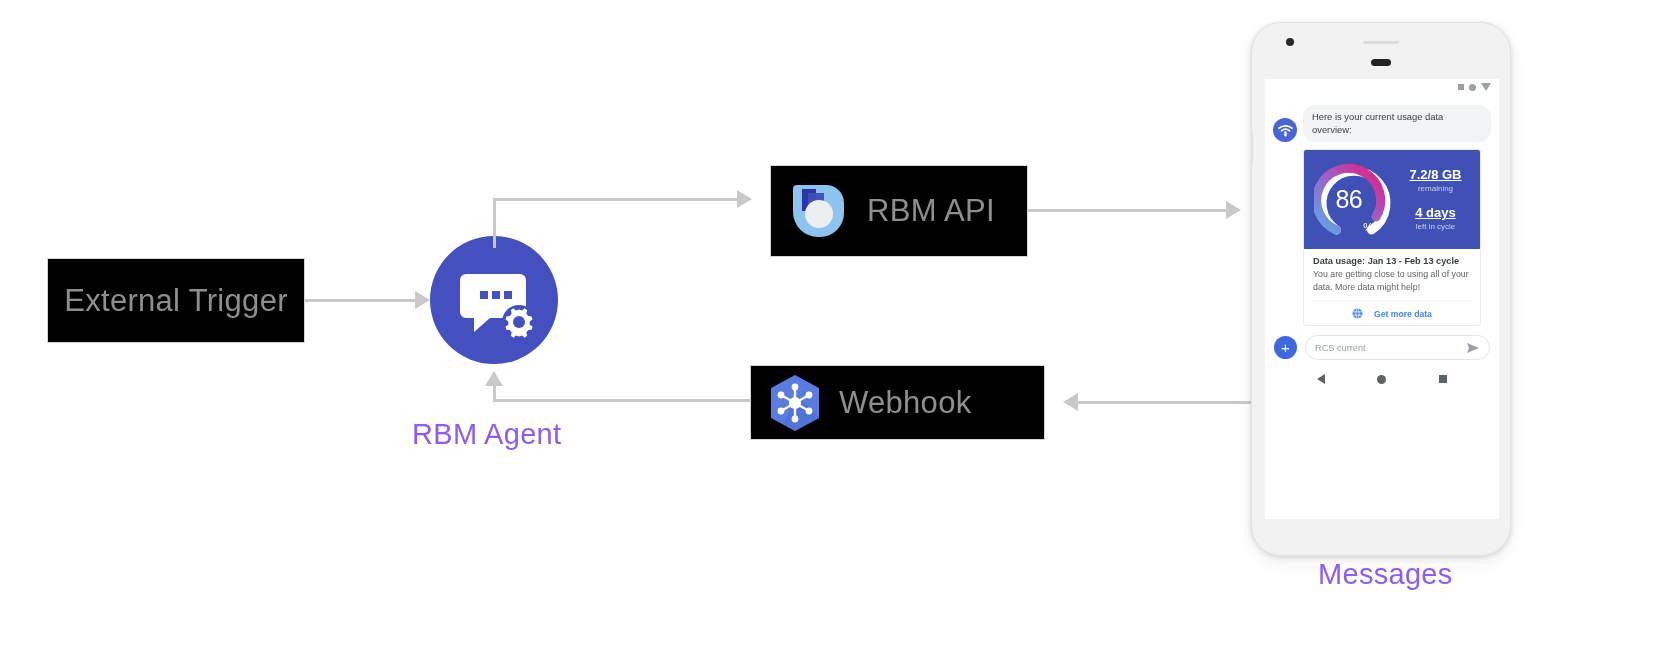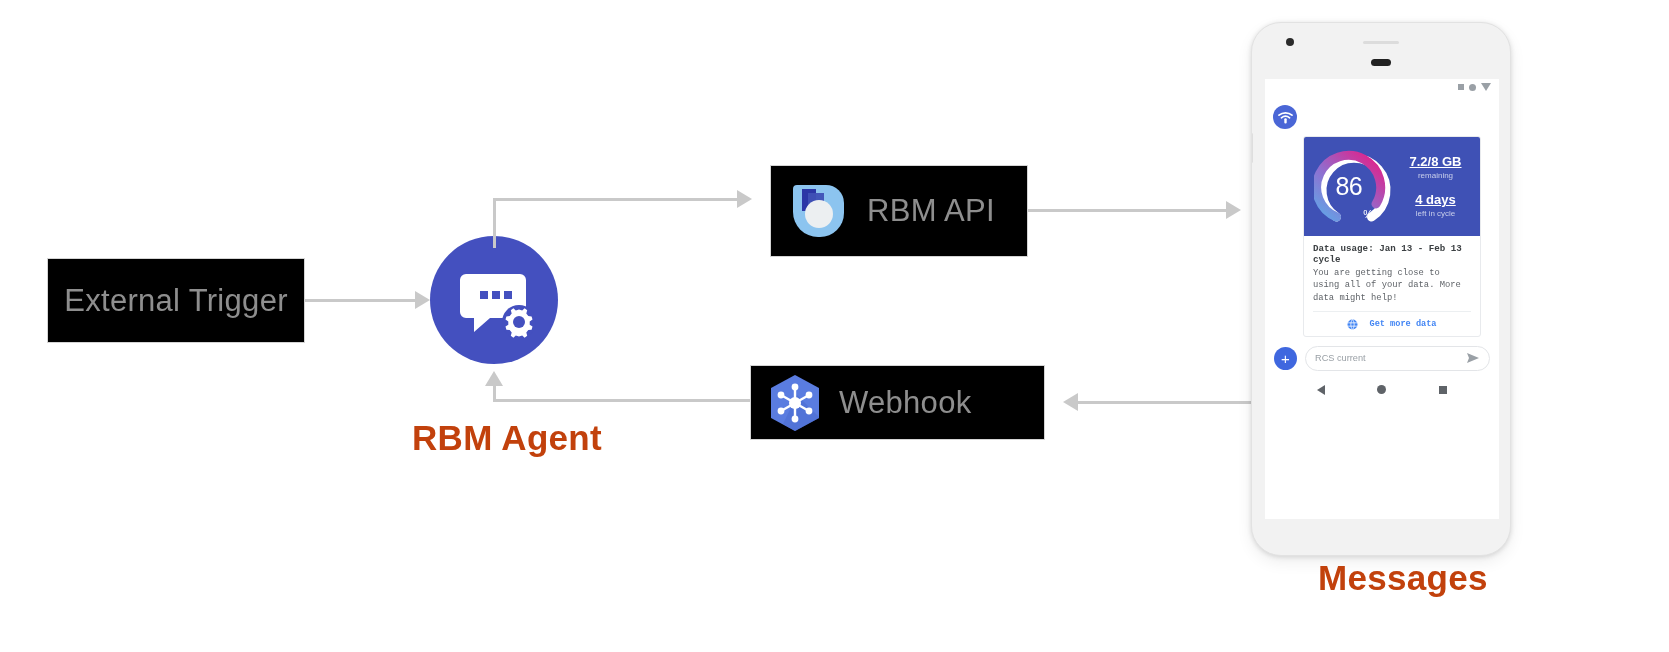--- a/index.html
+++ b/index.html
@@ -13,21 +13,21 @@
   
   .box{
     position:absolute;border:1px solid #d4d4d4;background:#000000;
     box-sizing:border-box;display:flex;align-items:center;
   }
   .box-label{
     font-size:31px;color:#8e8e8e;font-weight:300;letter-spacing:.3px;
     white-space:nowrap;font-family:"Liberation Sans", sans-serif;
   }
   .free-label{
-    position:absolute;font-size:35px;color:#c2410c;font-weight:700;
+    position:absolute;font-size:29px;color:#8b5cf6;font-weight:400;
     white-space:nowrap;letter-spacing:.3px;
   }
 
   
   .ln{position:absolute;background:#c9c9c9;}
   .ln-h{height:3px;}
   .ln-v{width:3px;}
   .arw{position:absolute;width:0;height:0;}
   .arw-r{border-top:9px solid transparent;border-bottom:9px solid transparent;border-left:15px solid #c9c9c9;}
   .arw-l{border-top:9px solid transparent;border-bottom:9px solid transparent;border-right:15px solid #c9c9c9;}
@@ -91,21 +91,21 @@
   .gauge{position:relative;width:80px;height:80px;flex:0 0 80px;}
   .gauge-num{
     position:absolute;inset:0;display:flex;align-items:center;justify-content:center;
     color:#fff;font-size:25px;font-weight:300;letter-spacing:-.5px;
   }
   .gauge-num small{font-size:11px;font-weight:400;margin-left:1px;align-self:flex-end;margin-bottom:7px;}
   .hero-right{flex:1;text-align:center;color:#fff;padding-left:3px;}
   .hero-big{font-size:13px;font-weight:700;line-height:1.15;text-decoration:underline;}
   .hero-small{font-size:8px;color:#c9cfeb;margin-top:1px;}
   .hero-gap{height:13px;}
-  .card-body{padding:7px 9px 6px 9px;font-family:Liberation Mono, monospace;}
+  .card-body{padding:7px 9px 6px 9px;}
   .card-title{font-size:9.2px;font-weight:700;color:#3c4043;}
   .card-text{font-size:8.8px;color:#5f6368;line-height:1.4;margin-top:2px;}
   .card-action{
     display:flex;align-items:center;justify-content:center;gap:11px;
     border-top:1px solid #eceff1;margin-top:7px;padding-top:7px;
     color:#4285f4;font-size:8.6px;font-weight:700;
   }
 
   .composer{
     display:flex;align-items:center;gap:8px;padding:9px 9px 6px 9px;background:#fff;
@@ -216,20 +216,21 @@
       <div class="convo">
 
         <div class="msg-row">
           <span class="avatar">
             <svg width="15" height="13" viewBox="0 0 15 13">
               <path d="M1 4.2 A10 10 0 0 1 14 4.2" stroke="#fff" stroke-width="1.7" fill="none" stroke-linecap="round"></path>
               <path d="M3.4 6.8 A6.5 6.5 0 0 1 11.6 6.8" stroke="#fff" stroke-width="1.7" fill="none" stroke-linecap="round"></path>
               <rect x="6.3" y="7.2" width="2.4" height="5.4" rx="1.1" fill="#fff"></rect>
             </svg>
           </span>
+          <span class="bubble">Here is your current usage data overview:</span>
         </div>
 
         <div class="card">
           <div class="card-hero">
 
             <div class="gauge">
               <svg width="80" height="80" viewBox="0 0 80 80">
                 <defs>
                   <linearGradient id="g1" x1="0%" y1="100%" x2="90%" y2="0%">
                     <stop offset="0%" stop-color="#5fa8e8"></stop>

